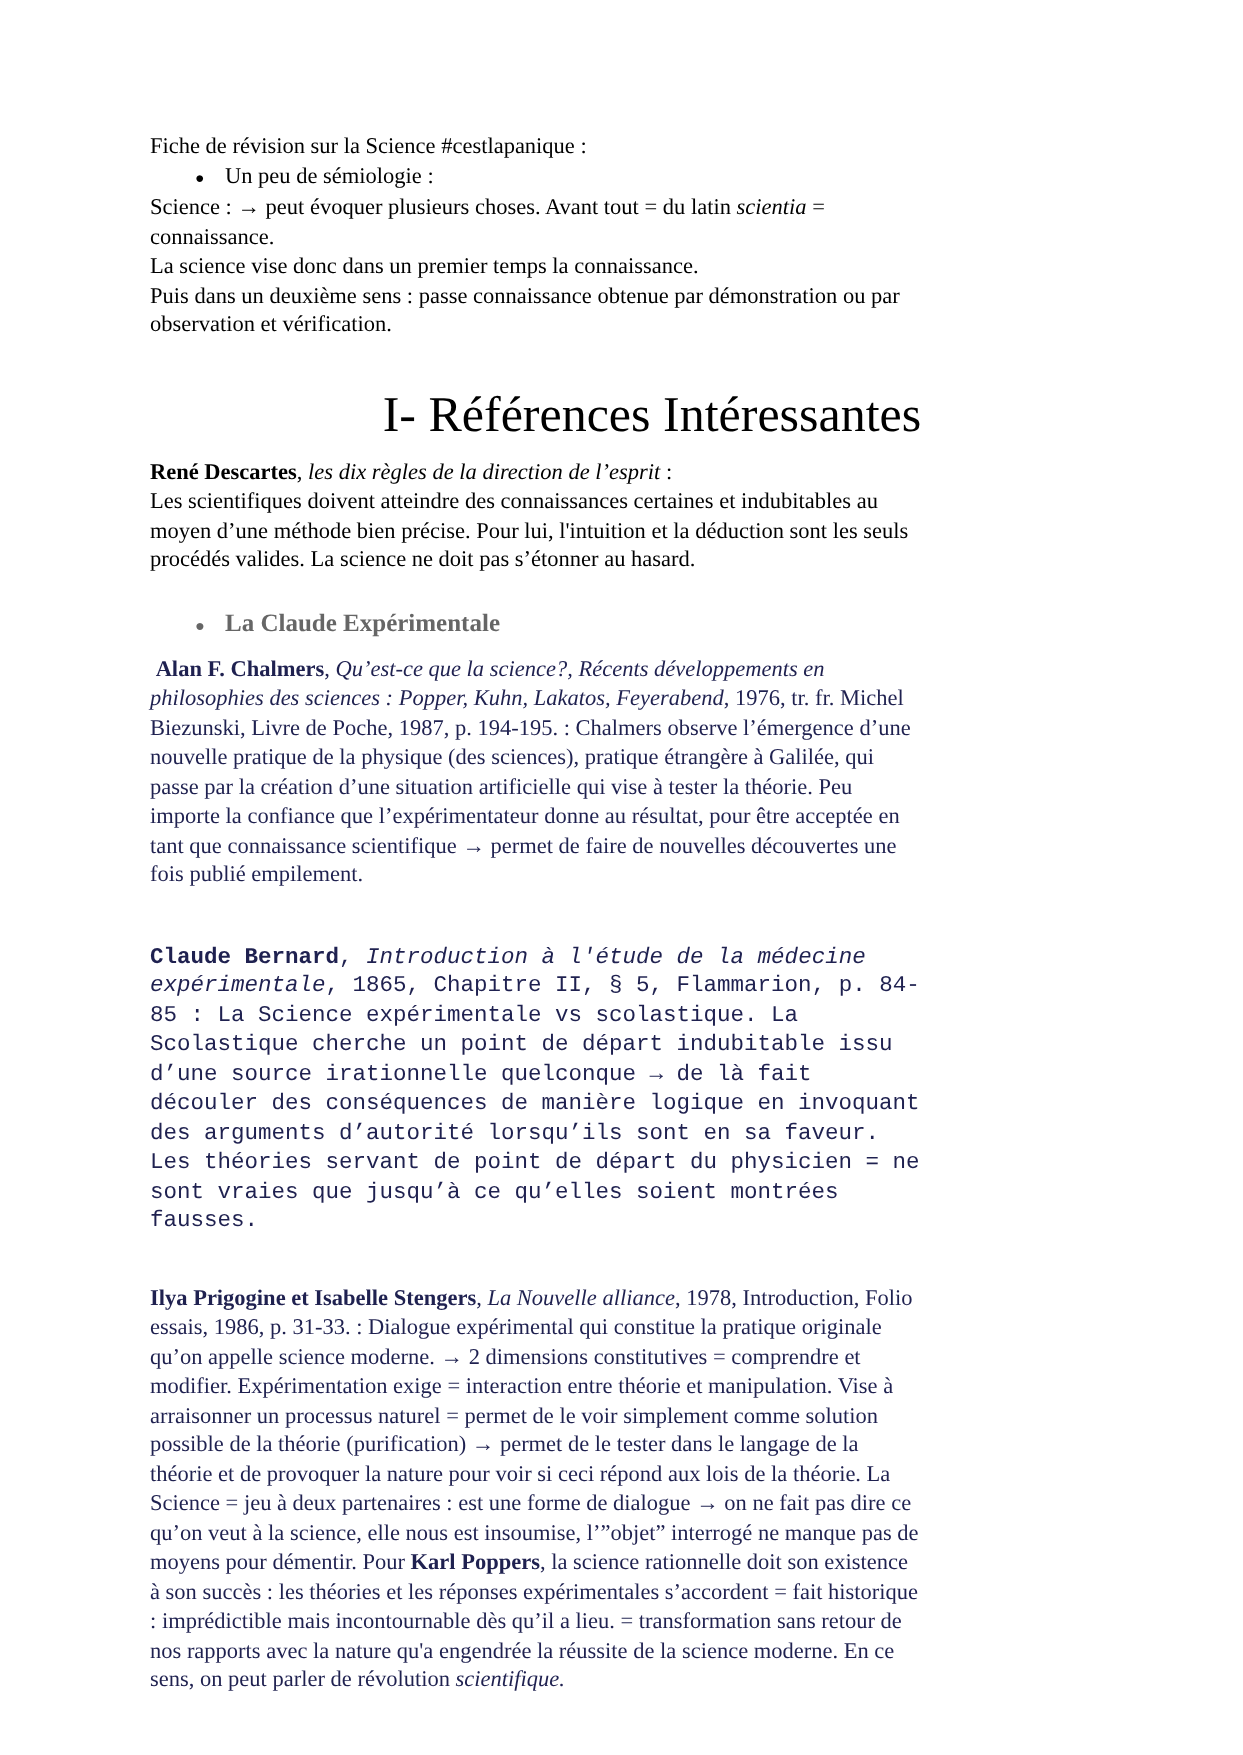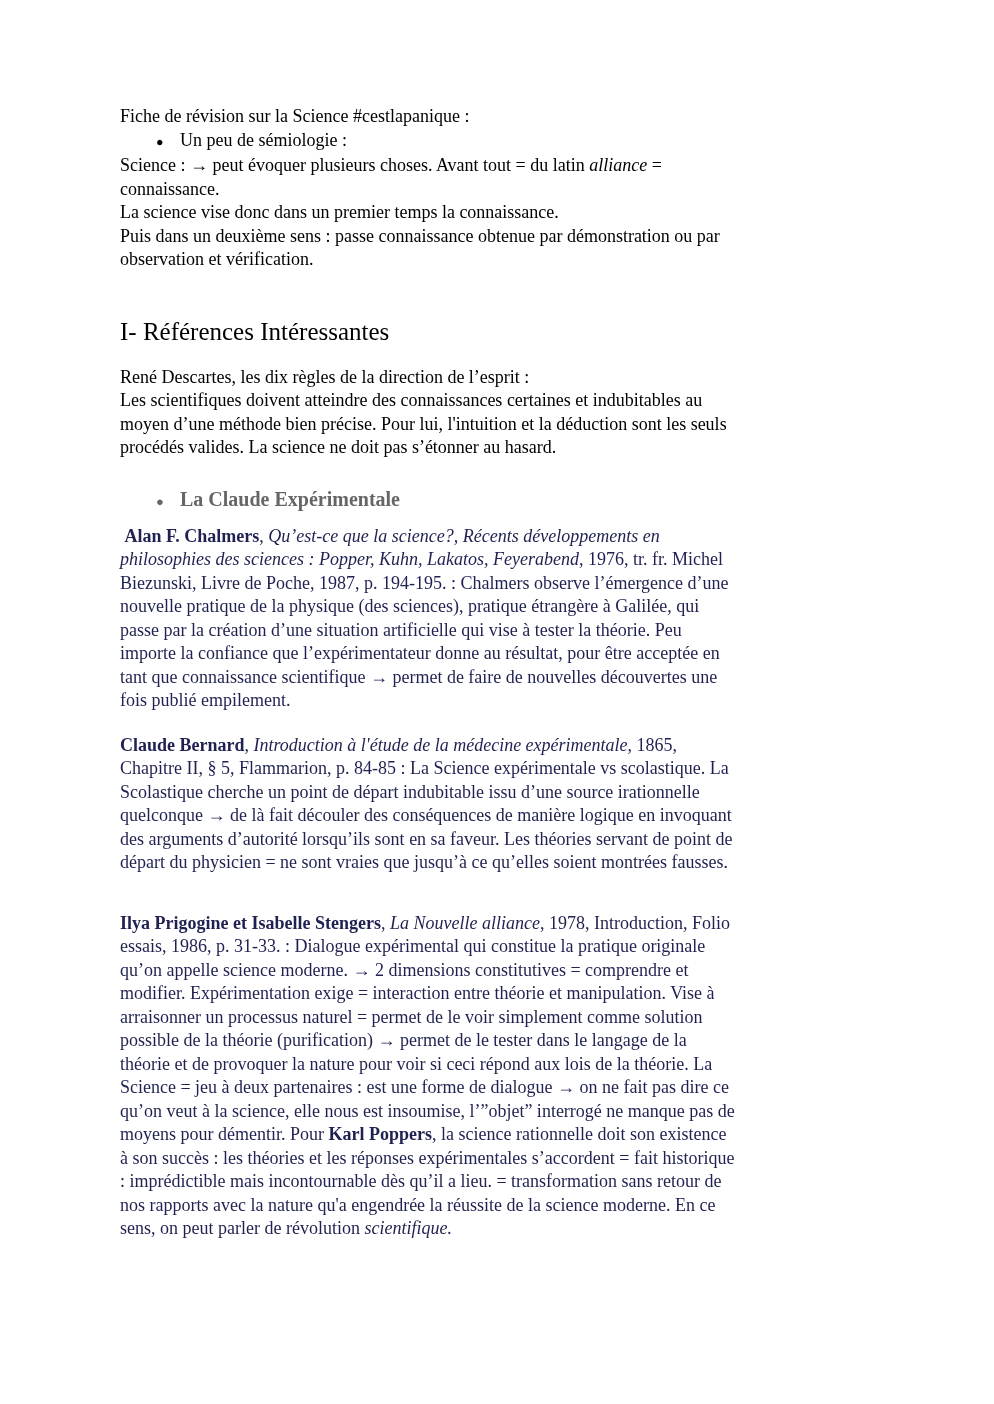--- a/index.html
+++ b/index.html
@@ -26,57 +26,58 @@
     align-items: baseline;
   }
   .li .dot {
     flex: none;
     width: 24px;
     margin-left: 36px;
     font-size: 12.5px;
     line-height: inherit;
   }
   .h1 {
-    font-size: 25px;
+    font-size: 40px;
     line-height: 37px;
     font-weight: 400;
     margin: 41px 0 16px 0;
+    text-align: right;
   }
   .sub {
     margin-top: 27px;
     margin-bottom: 11px;
     color: var(--subheading, #666666);
     font-weight: 700;
     font-size: 20px;
     line-height: 24px;
   }
   .sub .dot { font-size: 13px; }
   .quote { color: var(--quote, #1f2150); }
-  .para-bernard   { margin-top: 21px; }
+  .para-bernard   { margin-top: 43px; font-family: Liberation Mono, monospace; }
   .para-prigogine { margin-top: 37px; }
 </style>
 </head>
 <body>
 
 <div class="page">
 
   <p>Fiche de révision sur la Science #cestlapanique :</p>
 
   <div class="li">
     <span class="dot">●</span>
     <span>Un peu de sémiologie :</span>
   </div>
 
-  <p><span>Science : → peut évoquer plusieurs choses. Avant tout = du latin </span><span style="font-style: italic;">alliance</span><span> = connaissance.</span></p>
+  <p><span>Science : → peut évoquer plusieurs choses. Avant tout = du latin </span><span style="font-style: italic;">scientia</span><span> = connaissance.</span></p>
   <p>La science vise donc dans un premier temps la connaissance.</p>
   <p>Puis dans un deuxième sens : passe connaissance obtenue par démonstration ou par observation et vérification.</p>
 
   <h1 class="h1">I- Références Intéressantes</h1>
 
-  <p><span style="font-weight: 400;">René Descartes</span><span>, </span><span style="">les dix règles de la direction de l’esprit</span><span> :</span></p>
+  <p><span style="font-weight: 700;">René Descartes</span><span>, </span><span style="font-style: italic;">les dix règles de la direction de l’esprit</span><span> :</span></p>
   <p>Les scientifiques doivent atteindre des connaissances certaines et indubitables au moyen d’une méthode bien précise. Pour lui, l'intuition et la déduction sont les seuls procédés valides. La science ne doit pas s’étonner au hasard.</p>
 
   <div class="li sub">
     <span class="dot">●</span>
     <span>La Claude Expérimentale</span>
   </div>
 
   <p class="quote para-chalmers"><span style="font-weight: 700;">&nbsp;Alan F. Chalmers</span><span>, </span><span style="font-style: italic;">Qu’est-ce que la science?, Récents développements en philosophies des sciences : Popper, Kuhn, Lakatos, Feyerabend</span><span>, 1976, tr. fr. Michel Biezunski, Livre de Poche, 1987, p. 194-195. : Chalmers observe l’émergence d’une nouvelle pratique de la physique (des sciences), pratique étrangère à Galilée, qui passe par la création d’une situation artificielle qui vise à tester la théorie. Peu importe la confiance que l’expérimentateur donne au résultat, pour être acceptée en tant que connaissance scientifique → permet de faire de nouvelles découvertes une fois publié empilement.</span></p>
   <p class="quote para-bernard"><span style="font-weight: 700;">Claude Bernard</span><span>, </span><span style="font-style: italic;">Introduction à l'étude de la médecine expérimentale</span><span>, 1865, Chapitre II, § 5, Flammarion, p. 84-85 : La Science expérimentale vs scolastique. La Scolastique cherche un point de départ indubitable issu d’une source irationnelle quelconque → de là fait découler des conséquences de manière logique en invoquant des arguments d’autorité lorsqu’ils sont en sa faveur. Les théories servant de point de départ du physicien = ne sont vraies que jusqu’à ce qu’elles soient montrées fausses.</span></p>
   <p class="quote para-prigogine"><span style="font-weight: 700;">Ilya Prigogine et Isabelle Stengers</span><span>, </span><span style="font-style: italic;">La Nouvelle alliance</span><span>, 1978, Introduction, Folio essais, 1986, p. 31-33. : Dialogue expérimental qui constitue la pratique originale qu’on appelle science moderne. → 2 dimensions constitutives = comprendre et modifier. Expérimentation exige = interaction entre théorie et manipulation. Vise à arraisonner un processus naturel = permet de le voir simplement comme solution possible de la théorie (purification) → permet de le tester dans le langage de la théorie et de provoquer la nature pour voir si ceci répond aux lois de la théorie. La Science = jeu à deux partenaires : est une forme de dialogue → on ne fait pas dire ce qu’on veut à la science, elle nous est insoumise, l’”objet” interrogé ne manque pas de moyens pour démentir. Pour </span><span style="font-weight: 700;">Karl Poppers</span><span>, la science rationnelle doit son existence à son succès : les théories et les réponses expérimentales s’accordent = fait historique : imprédictible mais incontournable dès qu’il a lieu. = transformation sans retour de nos rapports avec la nature qu'a engendrée la réussite de la science moderne. En ce sens, on peut parler de révolution </span><span style="font-style: italic;">scientifique.</span></p>

